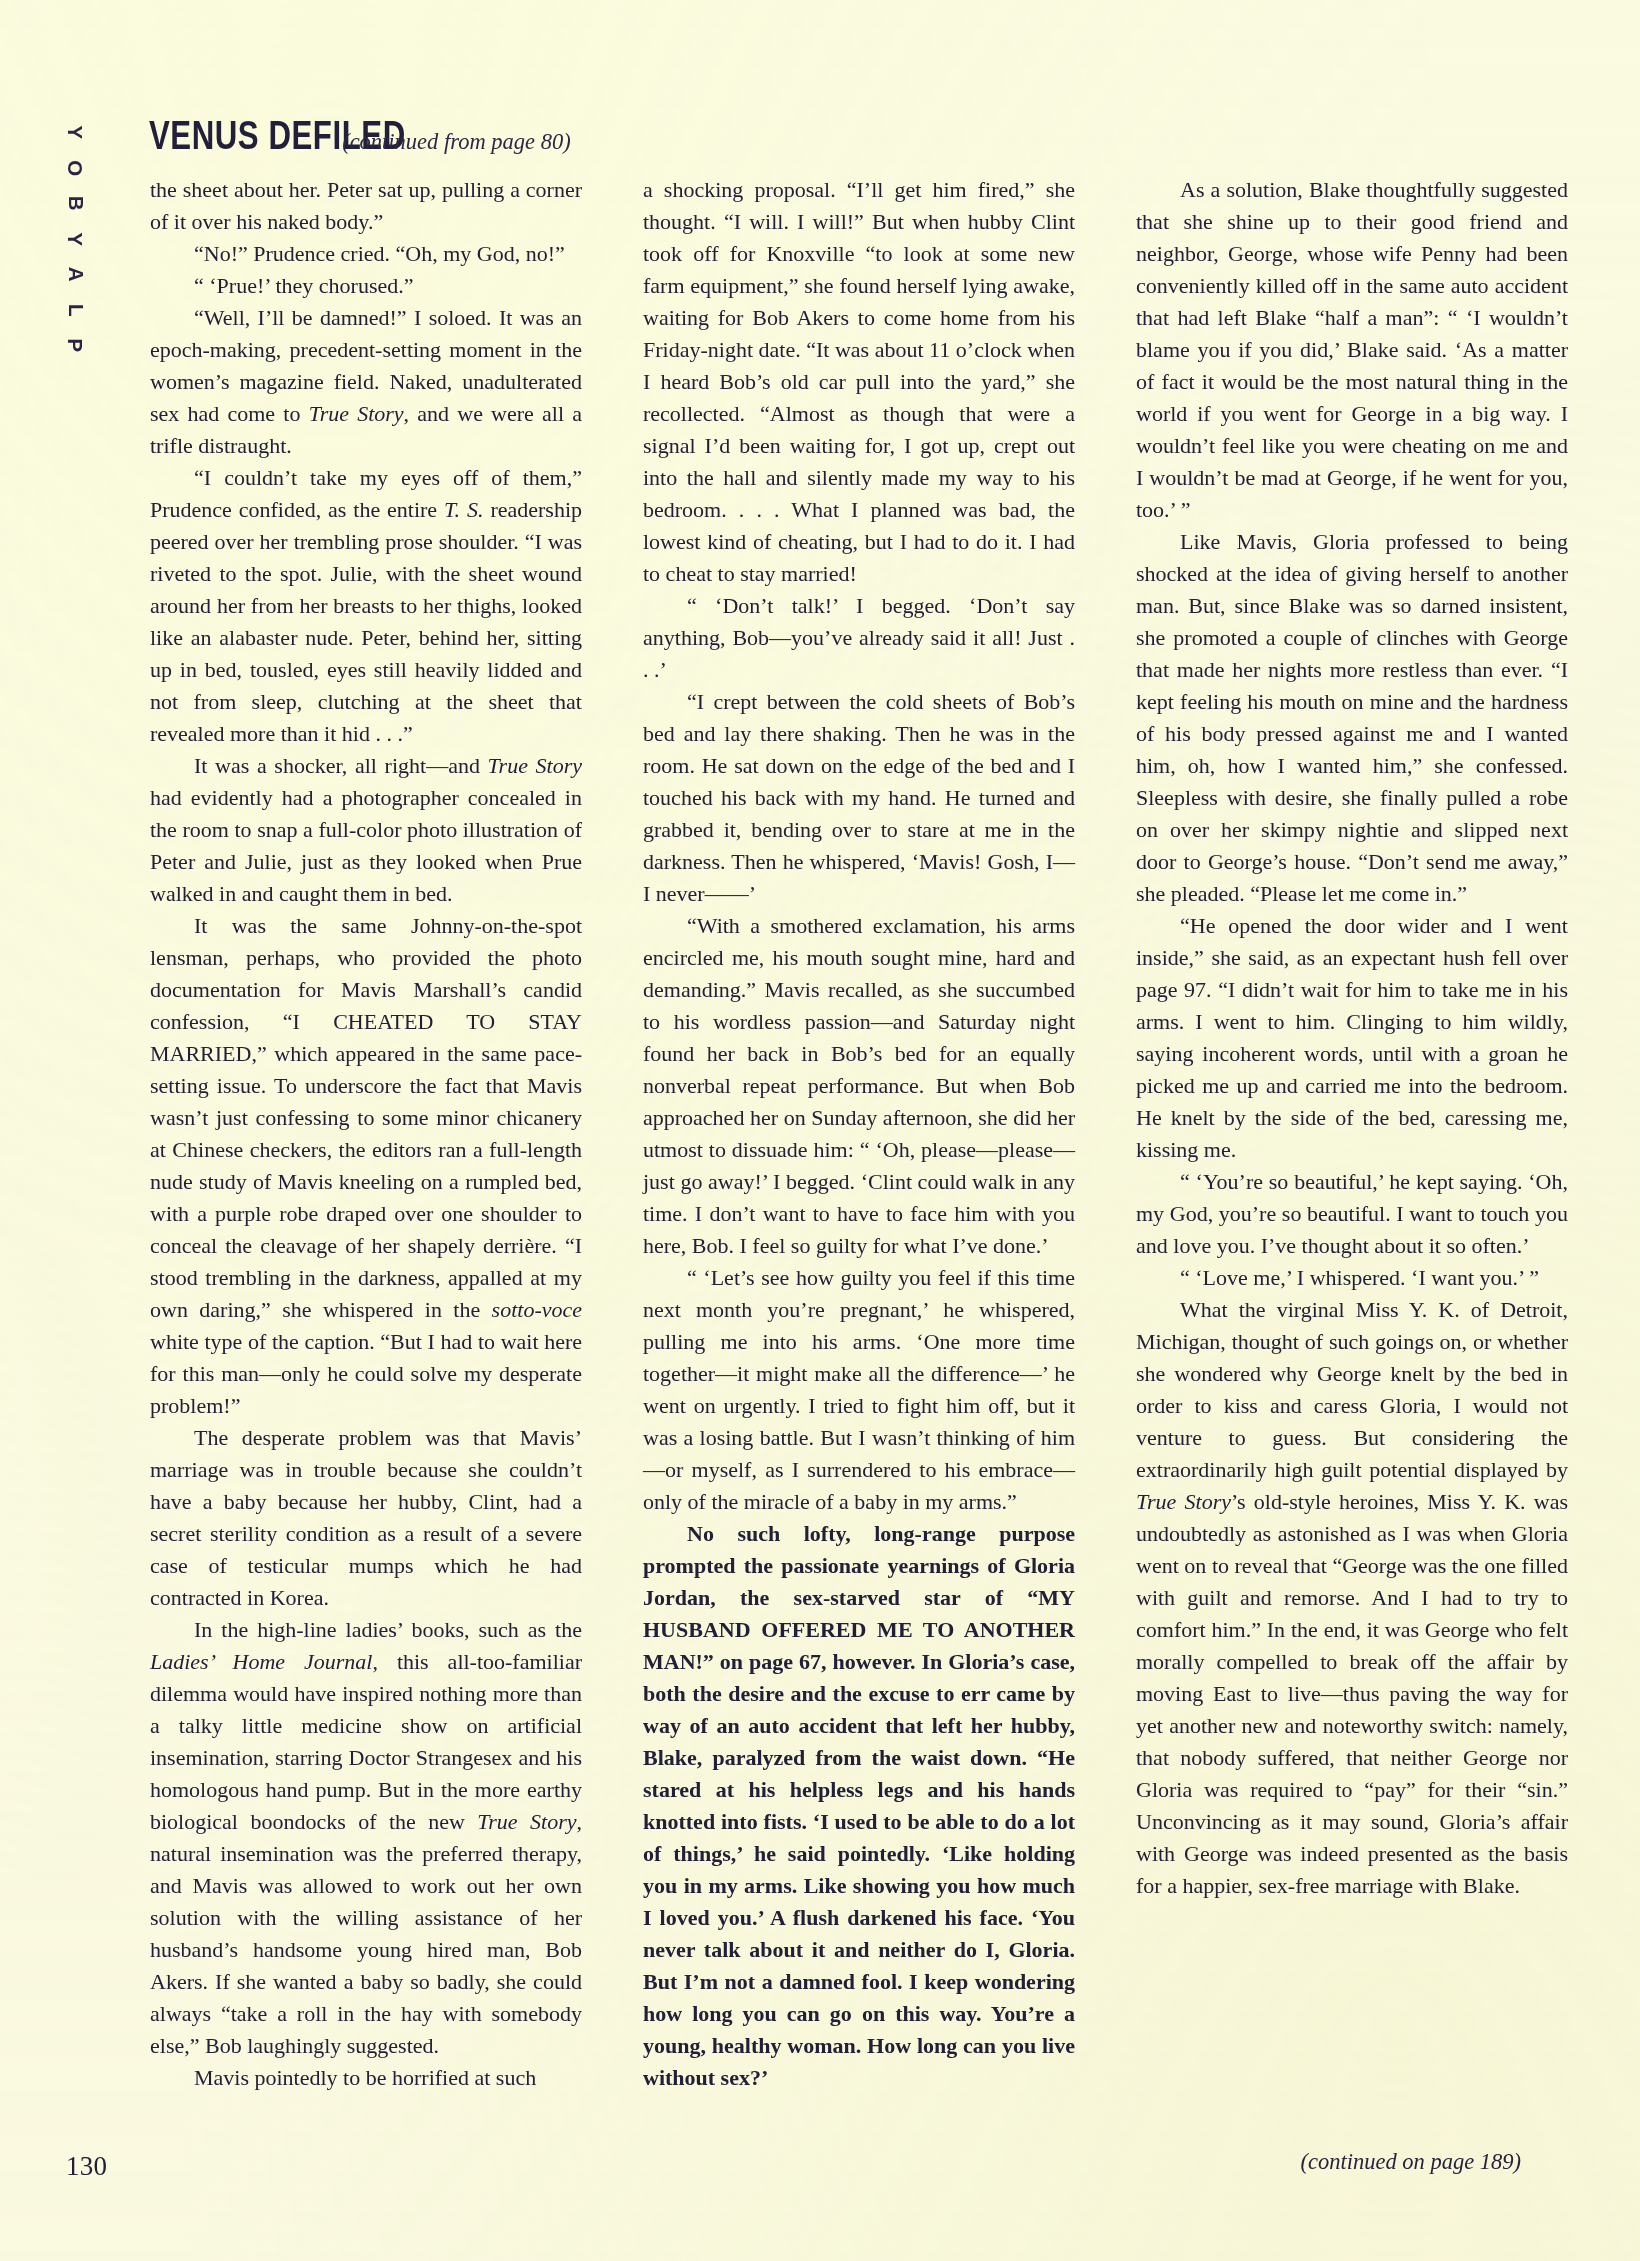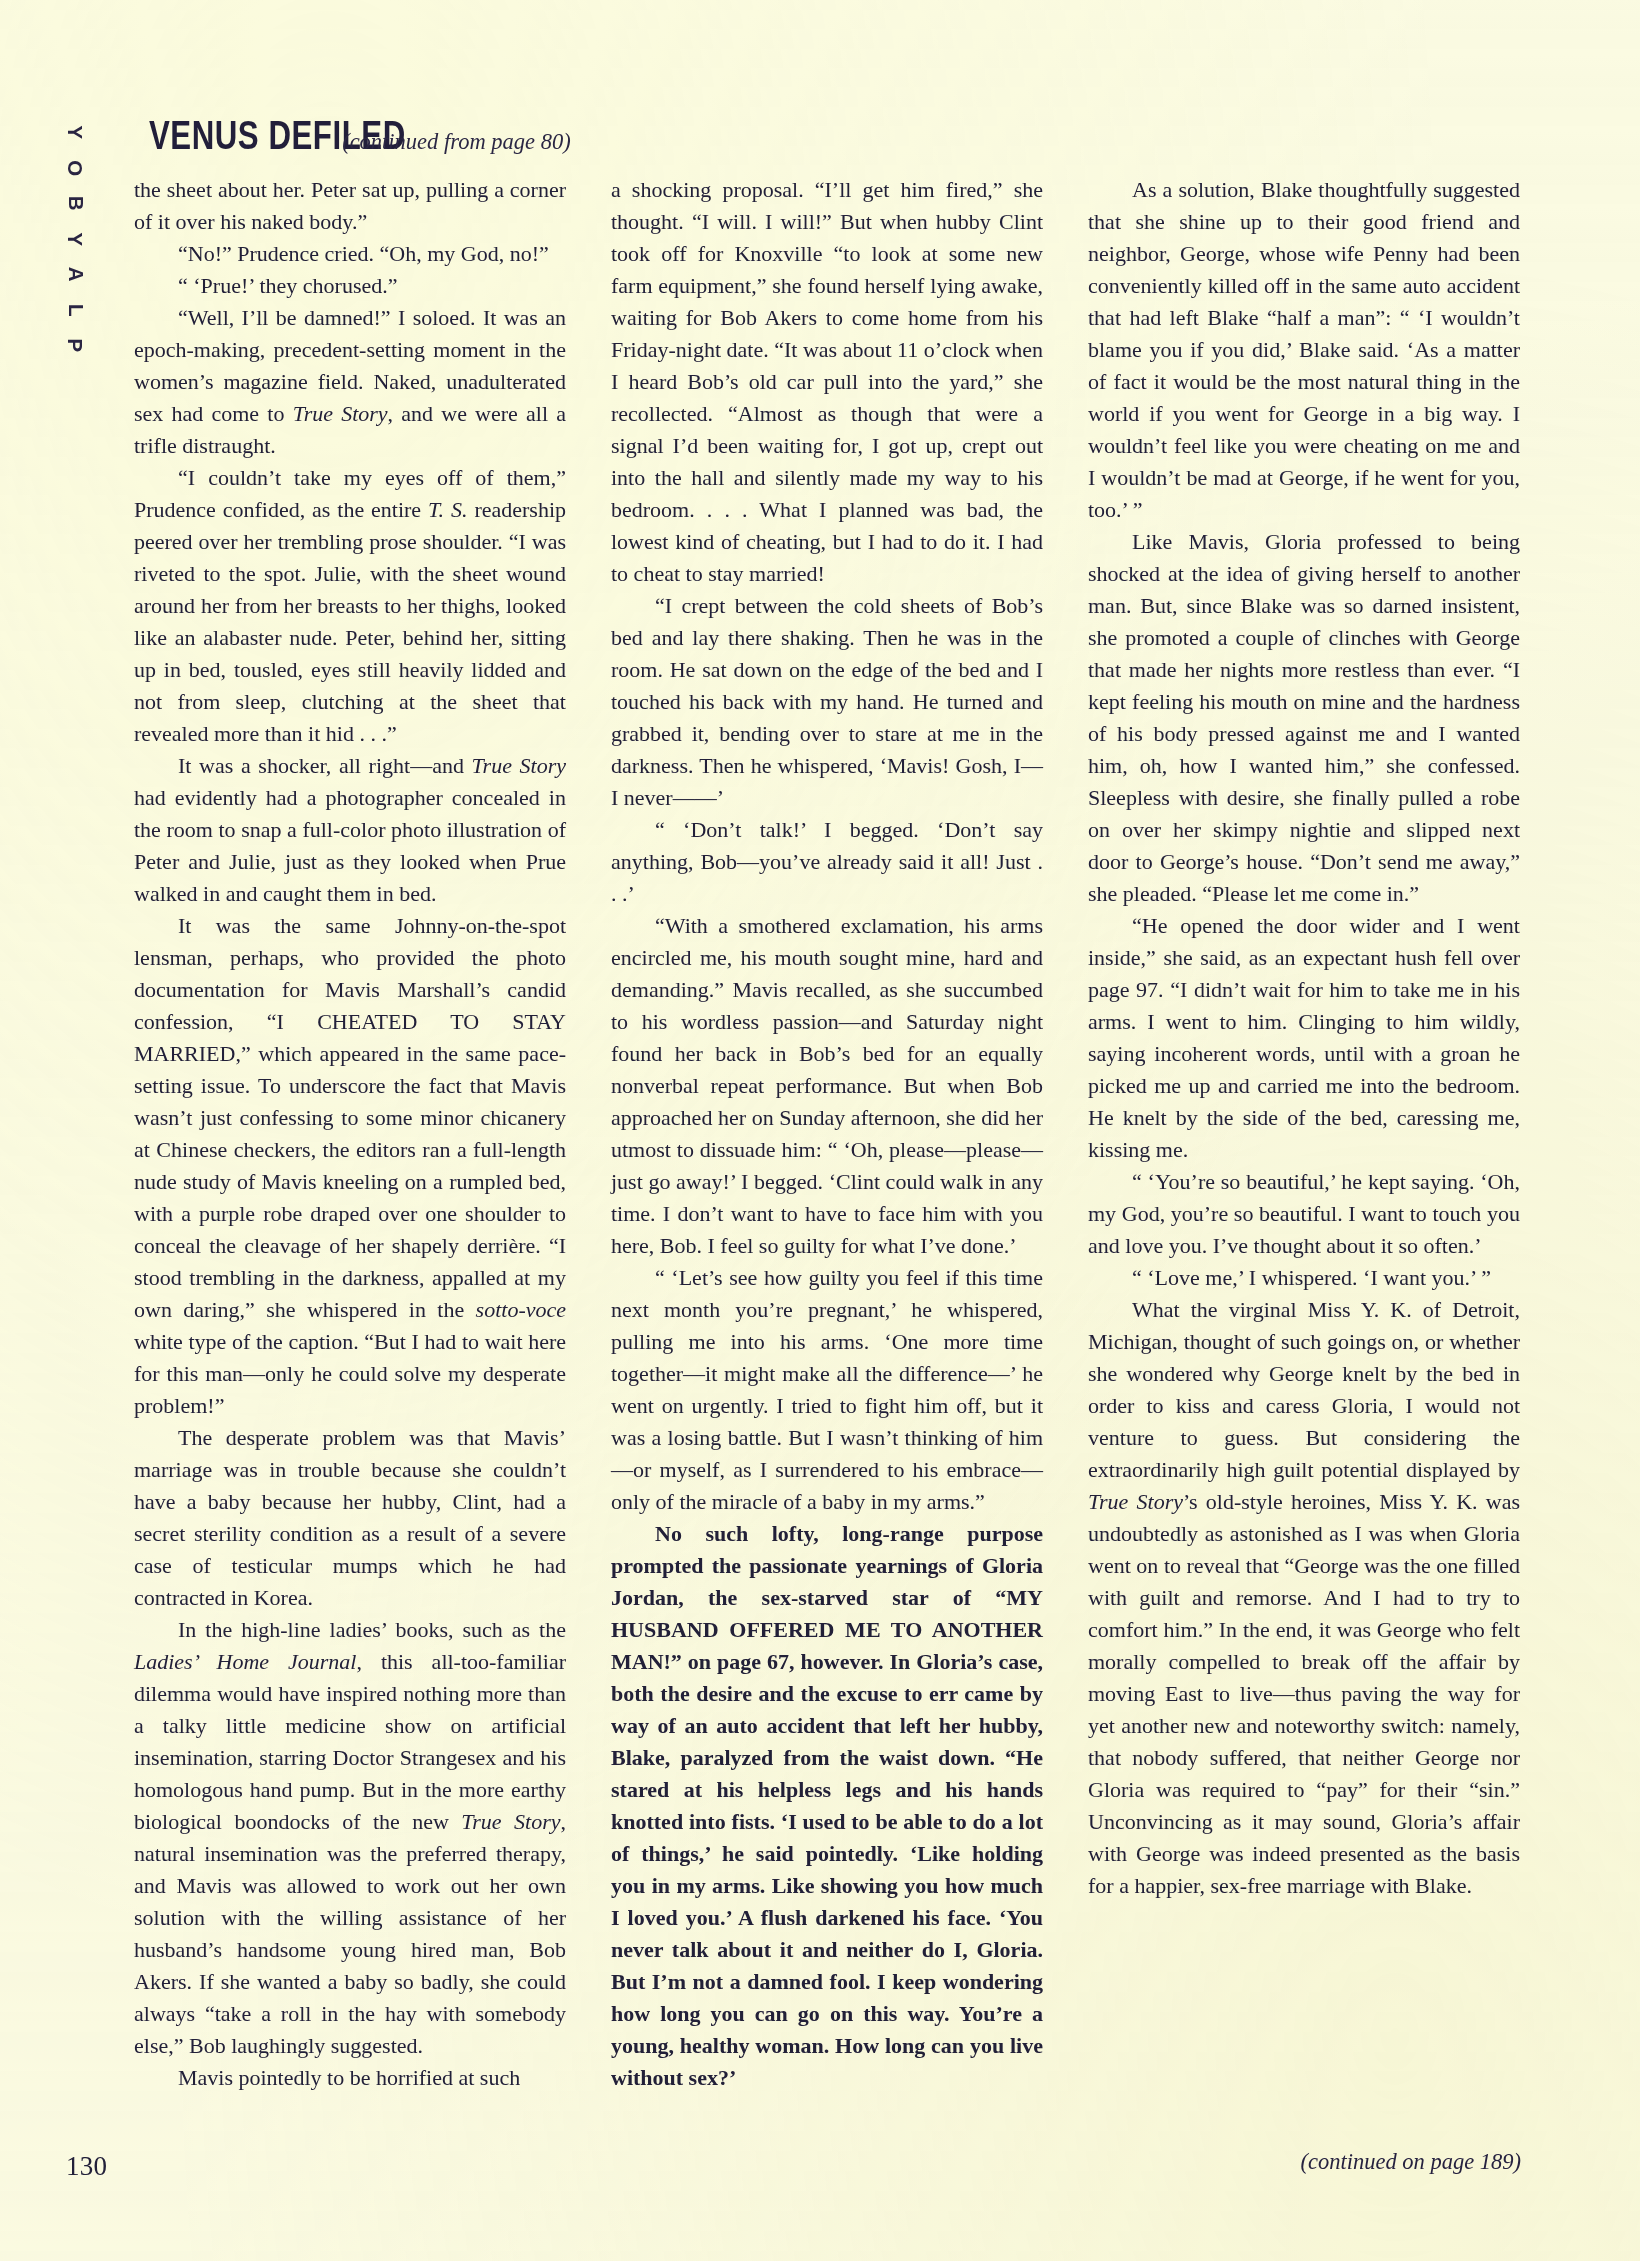--- a/index.html
+++ b/index.html
@@ -95,20 +95,21 @@
     left: 134px;
     top: 174px;
     width: 1387px;
     height: 2036px;
     display: flex;
     gap: 45px;
   }
   .col {
     width: 432px;
     flex: 0 0 432px;
+    margin-left: 16px;
   }
   .col p {
     margin: 0;
     font-size: 22px;
     line-height: 32px;
     text-align: justify;
     text-justify: inter-word;
     color: #22203b;
     hyphens: manual;
   }
@@ -170,22 +171,22 @@
         <p><span>“Well, I’ll be damned!” I soloed. It was an epoch-making, precedent-setting moment in the women’s magazine field. Naked, unadulterated sex had come to </span><i>True Story</i><span>, and we were all a trifle distraught.</span></p>
         <p><span>“I couldn’t take my eyes off of them,” Prudence confided, as the entire </span><i>T. S.</i><span> readership peered over her trembling prose shoulder. “I was riveted to the spot. Julie, with the sheet wound around her from her breasts to her thighs, looked like an alabaster nude. Peter, behind her, sitting up in bed, tousled, eyes still heavily lidded and not from sleep, clutching at the sheet that revealed more than it hid . . .”</span></p>
         <p><span>It was a shocker, all right—and </span><i>True Story</i><span> had evidently had a photographer concealed in the room to snap a full-color photo illustration of Peter and Julie, just as they looked when Prue walked in and caught them in bed.</span></p>
         <p><span>It was the same Johnny-on-the-spot lensman, perhaps, who provided the photo documentation for Mavis Marshall’s candid confession, “I CHEATED TO STAY MARRIED,” which appeared in the same pace-setting issue. To underscore the fact that Mavis wasn’t just confessing to some minor chicanery at Chinese checkers, the editors ran a full-length nude study of Mavis kneeling on a rumpled bed, with a purple robe draped over one shoulder to conceal the cleavage of her shapely derrière. “I stood trembling in the darkness, appalled at my own daring,” she whispered in the </span><i>sotto-voce</i><span> white type of the caption. “But I had to wait here for this man—only he could solve my desperate problem!”</span></p>
         <p><span>The desperate problem was that Mavis’ marriage was in trouble because she couldn’t have a baby because her hubby, Clint, had a secret sterility condition as a result of a severe case of testicular mumps which he had contracted in Korea.</span></p>
         <p><span>In the high-line ladies’ books, such as the </span><i>Ladies’ Home Journal</i><span>, this all-too-familiar dilemma would have inspired nothing more than a talky little medicine show on artificial insemination, starring Doctor Strangesex and his homologous hand pump. But in the more earthy biological boondocks of the new </span><i>True Story</i><span>, natural insemination was the preferred therapy, and Mavis was allowed to work out her own solution with the willing assistance of her husband’s handsome young hired man, Bob Akers. If she wanted a baby so badly, she could always “take a roll in the hay with somebody else,” Bob laughingly suggested.</span></p>
         <p><span>Mavis pointedly to be horrified at such</span></p>
       </div>
     <div class="col col--2">
         <p class="noindent"><span>a shocking proposal. “I’ll get him fired,” she thought. “I will. I will!” But when hubby Clint took off for Knoxville “to look at some new farm equipment,” she found herself lying awake, waiting for Bob Akers to come home from his Friday-night date. “It was about 11 o’clock when I heard Bob’s old car pull into the yard,” she recollected. “Almost as though that were a signal I’d been waiting for, I got up, crept out into the hall and silently made my way to his bedroom. . . . What I planned was bad, the lowest kind of cheating, but I had to do it. I had to cheat to stay married!</span></p>
+        <p><span>“ ‘Don’t talk!’ I begged. ‘Don’t say anything, Bob—you’ve already said it all! Just . . .’</span></p>
         <p><span>“I crept between the cold sheets of Bob’s bed and lay there shaking. Then he was in the room. He sat down on the edge of the bed and I touched his back with my hand. He turned and grabbed it, bending over to stare at me in the darkness. Then he whispered, ‘Mavis! Gosh, I—I never——’</span></p>
-        <p><span>“ ‘Don’t talk!’ I begged. ‘Don’t say anything, Bob—you’ve already said it all! Just . . .’</span></p>
         <p><span>“With a smothered exclamation, his arms encircled me, his mouth sought mine, hard and demanding.” Mavis recalled, as she succumbed to his wordless passion—and Saturday night found her back in Bob’s bed for an equally nonverbal repeat performance. But when Bob approached her on Sunday afternoon, she did her utmost to dissuade him: “ ‘Oh, please—please—just go away!’ I begged. ‘Clint could walk in any time. I don’t want to have to face him with you here, Bob. I feel so guilty for what I’ve done.’</span></p>
         <p><span>“ ‘Let’s see how guilty you feel if this time next month you’re pregnant,’ he whispered, pulling me into his arms. ‘One more time together—it might make all the difference—’ he went on urgently. I tried to fight him off, but it was a losing battle. But I wasn’t thinking of him —or myself, as I surrendered to his embrace—only of the miracle of a baby in my arms.”</span></p>
         <p class="semi"><span>No such lofty, long-range purpose prompted the passionate yearnings of Gloria Jordan, the sex-starved star of “MY HUSBAND OFFERED ME TO ANOTHER MAN!” on page 67, however. In Gloria’s case, both the desire and the excuse to err came by way of an auto accident that left her hubby, Blake, paralyzed from the waist down. “He stared at his helpless legs and his hands knotted into fists. ‘I used to be able to do a lot of things,’ he said pointedly. ‘Like holding you in my arms. Like showing you how much I loved you.’ A flush darkened his face. ‘You never talk about it and neither do I, Gloria. But I’m not a damned fool. I keep wondering how long you can go on this way. You’re a young, healthy woman. How long can you live without sex?’</span></p>
       </div>
     <div class="col col--3">
         <p><span>As a solution, Blake thoughtfully suggested that she shine up to their good friend and neighbor, George, whose wife Penny had been conveniently killed off in the same auto accident that had left Blake “half a man”: “ ‘I wouldn’t blame you if you did,’ Blake said. ‘As a matter of fact it would be the most natural thing in the world if you went for George in a big way. I wouldn’t feel like you were cheating on me and I wouldn’t be mad at George, if he went for you, too.’ ”</span></p>
         <p><span>Like Mavis, Gloria professed to being shocked at the idea of giving herself to another man. But, since Blake was so darned insistent, she promoted a couple of clinches with George that made her nights more restless than ever. “I kept feeling his mouth on mine and the hardness of his body pressed against me and I wanted him, oh, how I wanted him,” she confessed. Sleepless with desire, she finally pulled a robe on over her skimpy nightie and slipped next door to George’s house. “Don’t send me away,” she pleaded. “Please let me come in.”</span></p>
         <p><span>“He opened the door wider and I went inside,” she said, as an expectant hush fell over page 97. “I didn’t wait for him to take me in his arms. I went to him. Clinging to him wildly, saying incoherent words, until with a groan he picked me up and carried me into the bedroom. He knelt by the side of the bed, caressing me, kissing me.</span></p>
         <p><span>“ ‘You’re so beautiful,’ he kept saying. ‘Oh, my God, you’re so beautiful. I want to touch you and love you. I’ve thought about it so often.’</span></p>
         <p><span>“ ‘Love me,’ I whispered. ‘I want you.’ ”</span></p>

